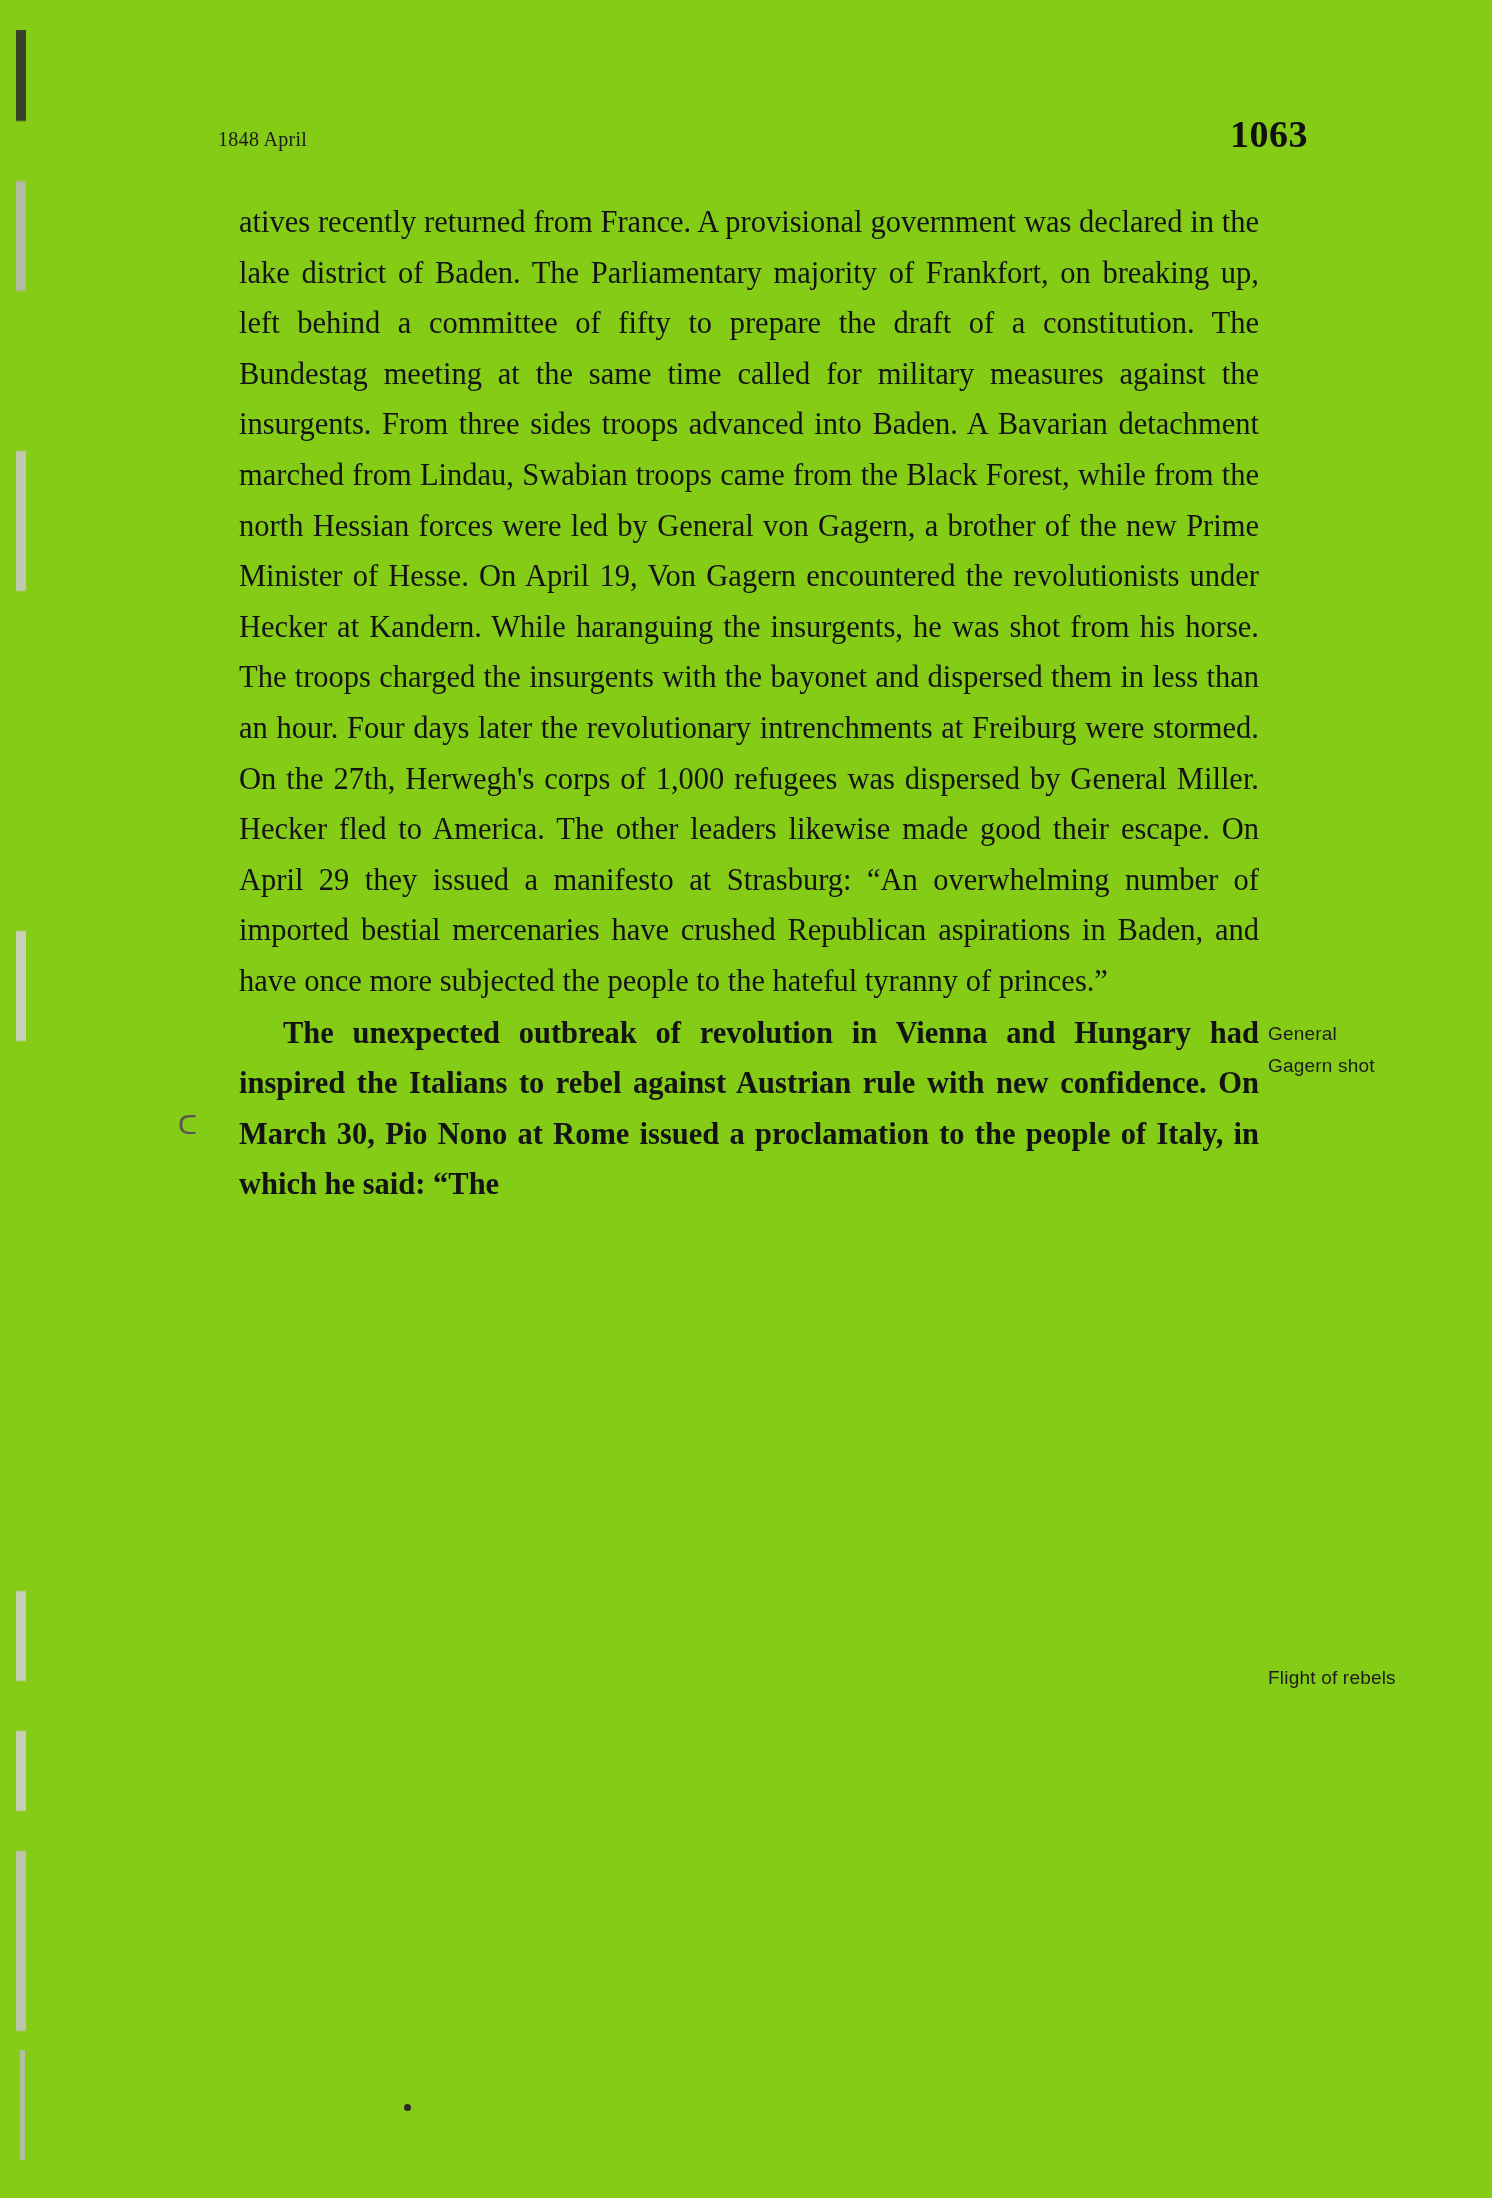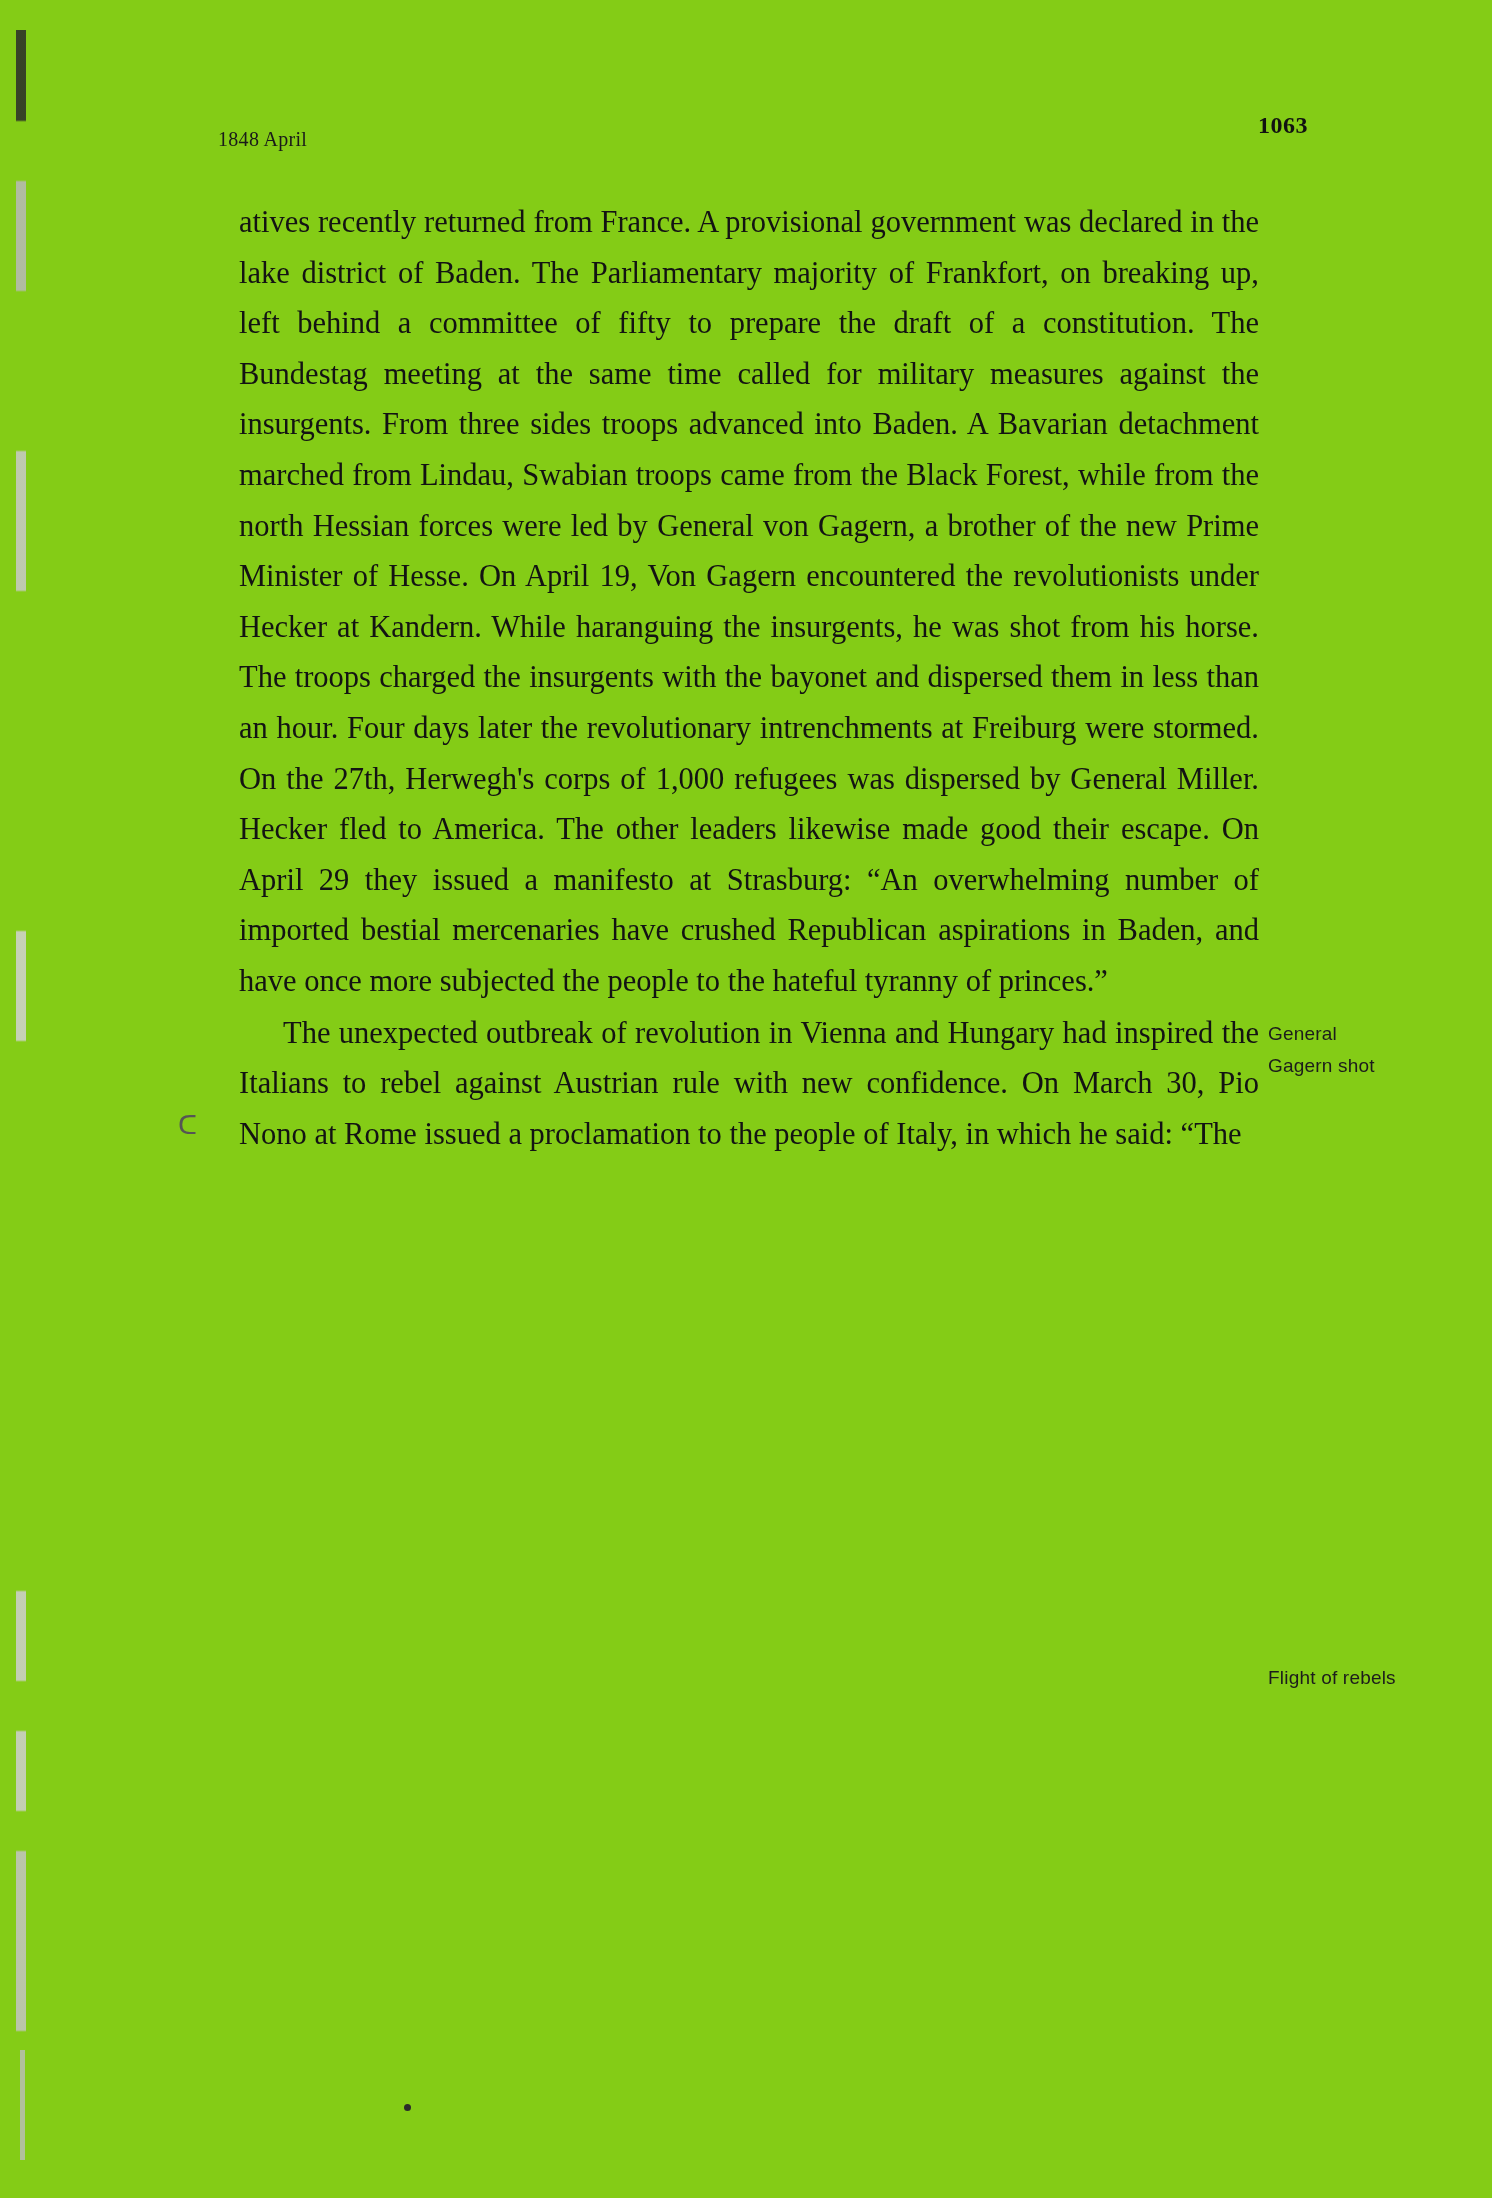--- a/index.html
+++ b/index.html
@@ -81,21 +81,21 @@
     font-style: italic;
     font-size: 32px;
     letter-spacing: 2.5px;
     color: #141414;
     white-space: nowrap;
   }
   .runhead .pageno {
     position: absolute;
     right: 0;
     top: 0;
-    font-size: 24px;
+    font-size: 38px;
     font-weight: bold;
     letter-spacing: .5px;
     color: #111;
   }
 
   
   .textblock {
     position: absolute;
     left: 238px;
     top: 196px;
@@ -106,21 +106,21 @@
   }
   .textblock p {
     margin: 1px;
     text-align: justify;
     text-justify: inter-word;
   }
   .textblock p.indent {
     text-indent: 44px;
   }
   
-  .ink-strong { font-weight: normal; }
+  .ink-strong { font-weight: bold; }
 
   
   .sidenote {
     position: absolute;
     font-family: "Liberation Sans", sans-serif;
     font-size: 19px;
     line-height: 32px;
     color: #1c1c1c;
     letter-spacing: .2px;
   }

